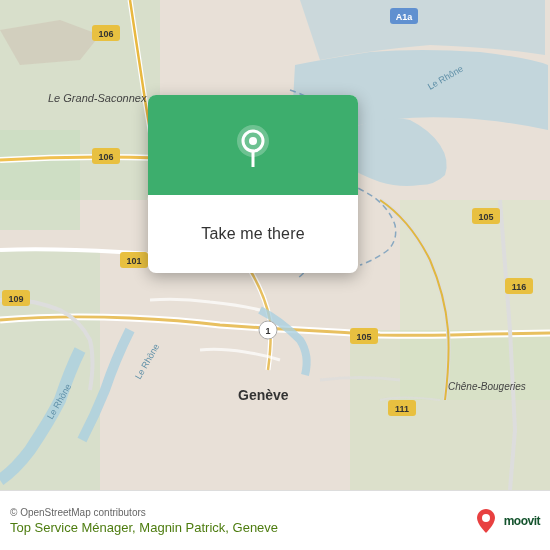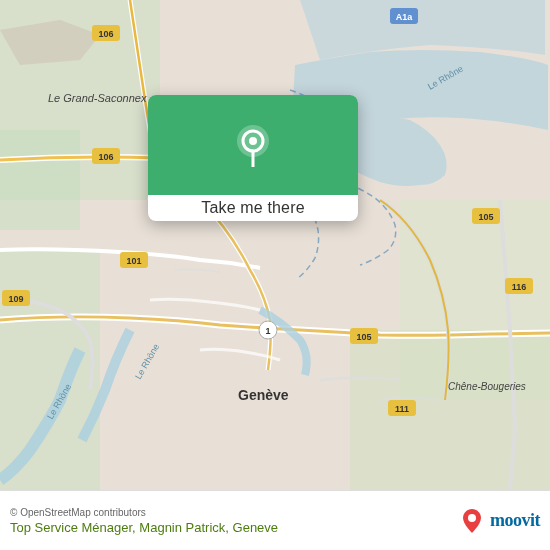--- a/index.html
+++ b/index.html
@@ -51,21 +51,21 @@
       height: 100px;
     }
 
     
     .pin-icon {
       width: 44px;
       height: 44px;
     }
 
     #popup-button-area {
-      padding: 4px 16px;
+      padding: 30px 16px;
       text-align: center;
     }
 
     #take-me-there-btn {
       background: white;
       border: none;
       font-size: 16px;
       font-weight: 500;
       color: #333;
       cursor: pointer;
@@ -108,25 +108,24 @@
       align-items: center;
       gap: 4px;
     }
 
     .moovit-pin {
       width: 28px;
       height: 28px;
     }
 
     .moovit-text {
-      font-size: 18px;
+      font-size: 12px;
       font-weight: bold;
-      color: #0369a1;
+      color: #14532d;
       letter-spacing: -0.5px;
-      font-family: Liberation Serif, serif;
     }
   </style>
 </head>
 <body>
 
 <div id="map-container">
   <svg class="map-svg" viewBox="0 0 550 490" xmlns="http://www.w3.org/2000/svg">
 
     <path d="M320,60 Q370,50 430,45 Q500,48 545,55 L545,0 L300,0 Z" fill="#aacfe0" opacity="0.8"></path>
     <path d="M295,65 Q330,58 370,52 Q420,48 480,52 Q530,58 548,65 L548,130 Q500,120 460,118 Q400,115 360,125 Q330,135 310,150 Q295,160 290,155 Z" fill="#aacfe0"></path>

